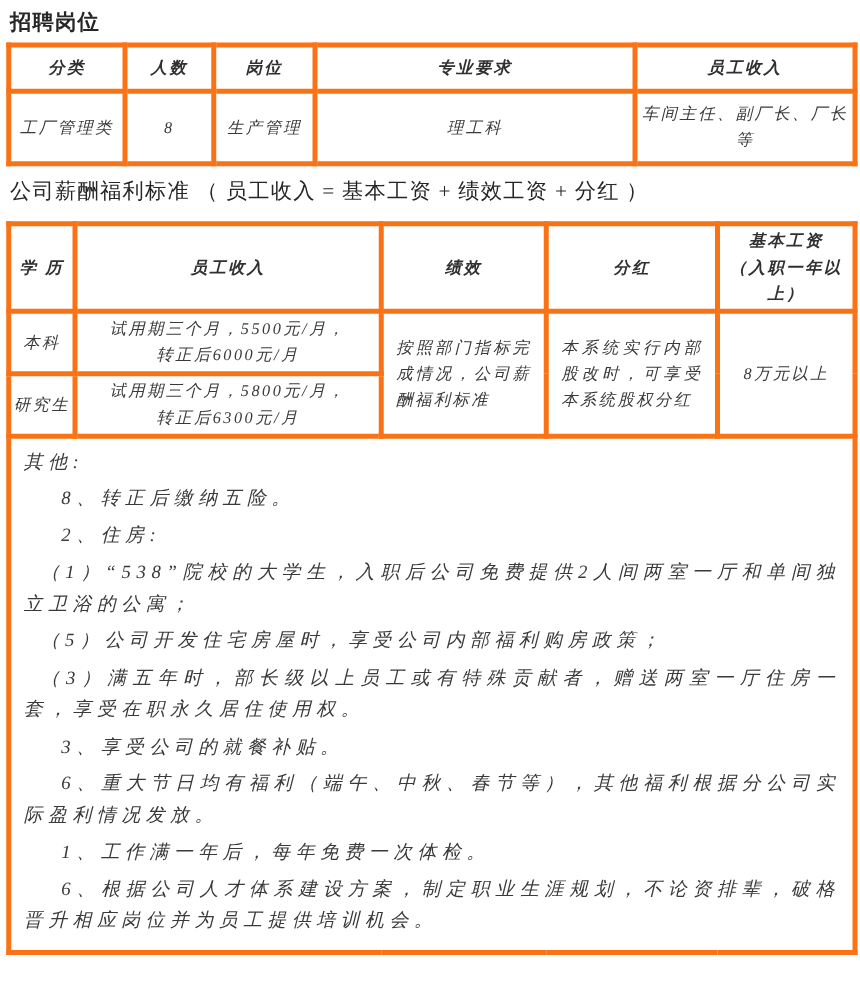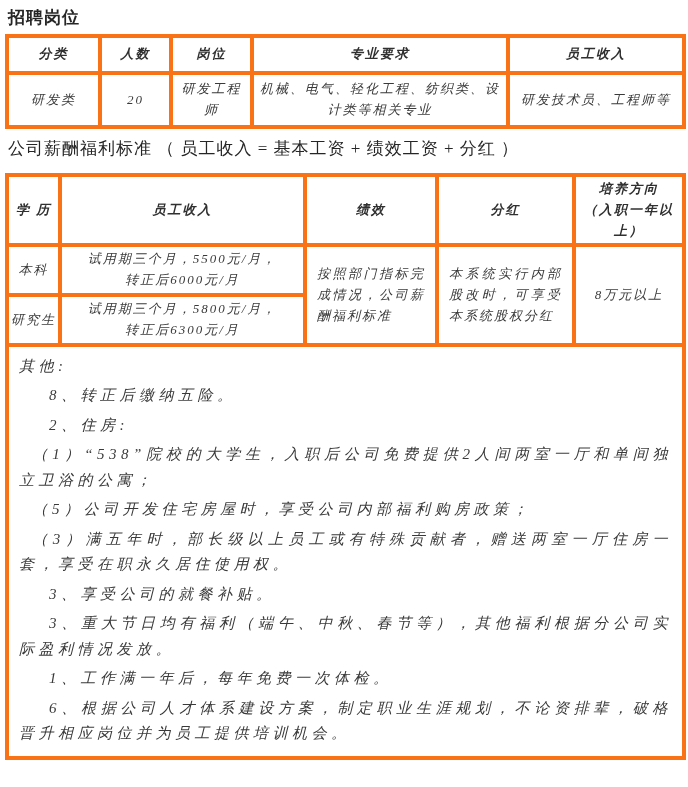--- a/index.html
+++ b/index.html
@@ -110,26 +110,26 @@
         <col class="col-r5">
     </colgroup>
     <tbody>
       <tr class="rt-header">
         <th>分类</th>
         <th>人数</th>
         <th>岗位</th>
         <th>专业要求</th>
         <th>员工收入</th>
       </tr>
-      <tr class="rt-row2">
-        <td>研发类</td>
-        <td>20</td>
-        <td>研发工程师</td>
-        <td>机械、电气、轻化工程、纺织类、设计类等相关专业</td>
-        <td>研发技术员、工程师等</td>
+      <tr class="rt-row1">
+        <td>工厂管理类</td>
+        <td>8</td>
+        <td>生产管理</td>
+        <td>理工科</td>
+        <td>车间主任、副厂长、厂长等</td>
       </tr>
     </tbody>
   </table>
 
   <h2 class="section-title">公司薪酬福利标准 （ 员工收入 = 基本工资 + 绩效工资 + 分红 ）</h2>
 
   <table class="doc-table">
     <colgroup>
       <col class="col-s1">
         <col class="col-s2">
@@ -137,21 +137,21 @@
         <col class="col-s4">
         <col class="col-s5">
     </colgroup>
     <tbody>
       <tr class="st-header">
         <th>学 历</th>
         <th>员工收入</th>
         <th>绩效</th>
         <th>分红</th>
         <th>
-          <div>培养方向</div>
+          <div>基本工资</div>
           <div>（入职一年以上）</div>
         </th>
       </tr>
       <tr class="st-row1">
         <td>本科</td>
         <td>
           <div>试用期三个月，5500元/月，</div>
           <div>转正后6000元/月</div>
         </td>
         <td class="cell-justify" rowspan="2">按照部门指标完成情况，公司薪酬福利标准</td>
@@ -167,21 +167,21 @@
       </tr>
       <tr>
         <td class="others-cell" colspan="5">
           <p>其他:</p>
           <p class="indent-num">8、转正后缴纳五险。</p>
           <p class="indent-num">2、住房:</p>
           <p class="indent-paren">（1）“538”院校的大学生，入职后公司免费提供2人间两室一厅和单间独立卫浴的公寓；</p>
           <p class="indent-paren">（5）公司开发住宅房屋时，享受公司内部福利购房政策；</p>
           <p class="indent-paren">（3）满五年时，部长级以上员工或有特殊贡献者，赠送两室一厅住房一套，享受在职永久居住使用权。</p>
           <p class="indent-num">3、享受公司的就餐补贴。</p>
-          <p class="indent-num">3、重大节日均有福利（端午、中秋、春节等），其他福利根据分公司实际盈利情况发放。</p>
+          <p class="indent-num">6、重大节日均有福利（端午、中秋、春节等），其他福利根据分公司实际盈利情况发放。</p>
           <p class="indent-num">1、工作满一年后，每年免费一次体检。</p>
           <p class="indent-num">6、根据公司人才体系建设方案，制定职业生涯规划，不论资排辈，破格晋升相应岗位并为员工提供培训机会。</p>
         </td>
       </tr>
     </tbody>
   </table>
 
 </div>
 
 </body></html>

